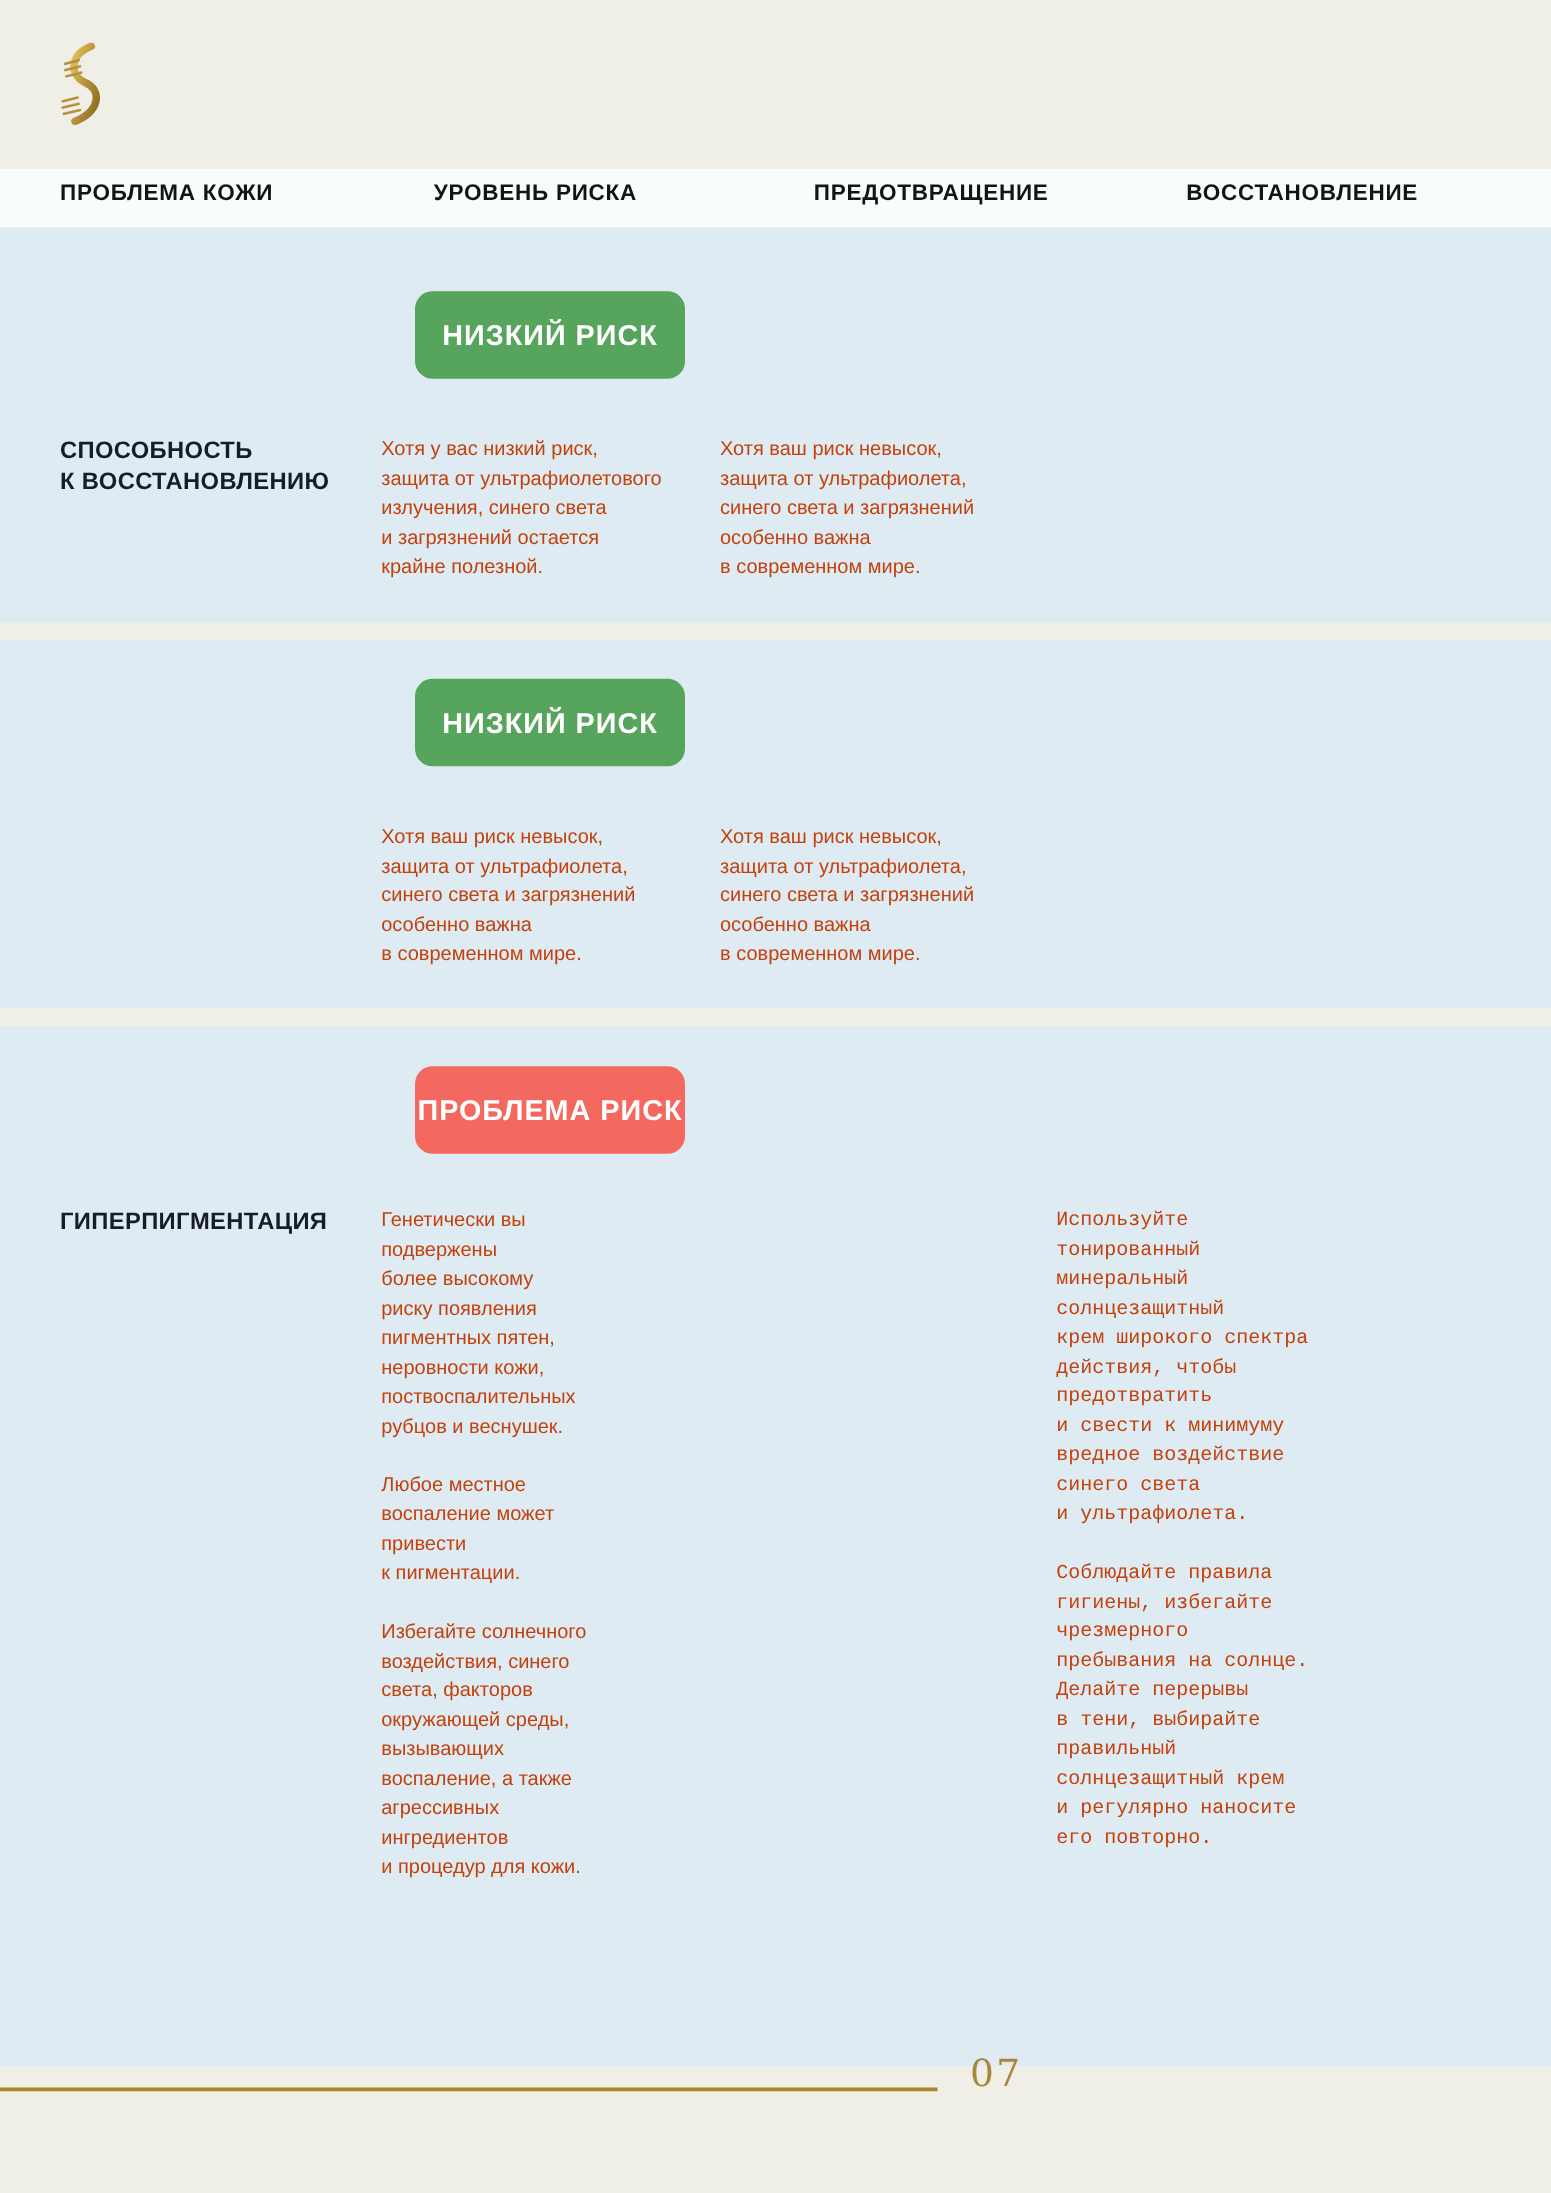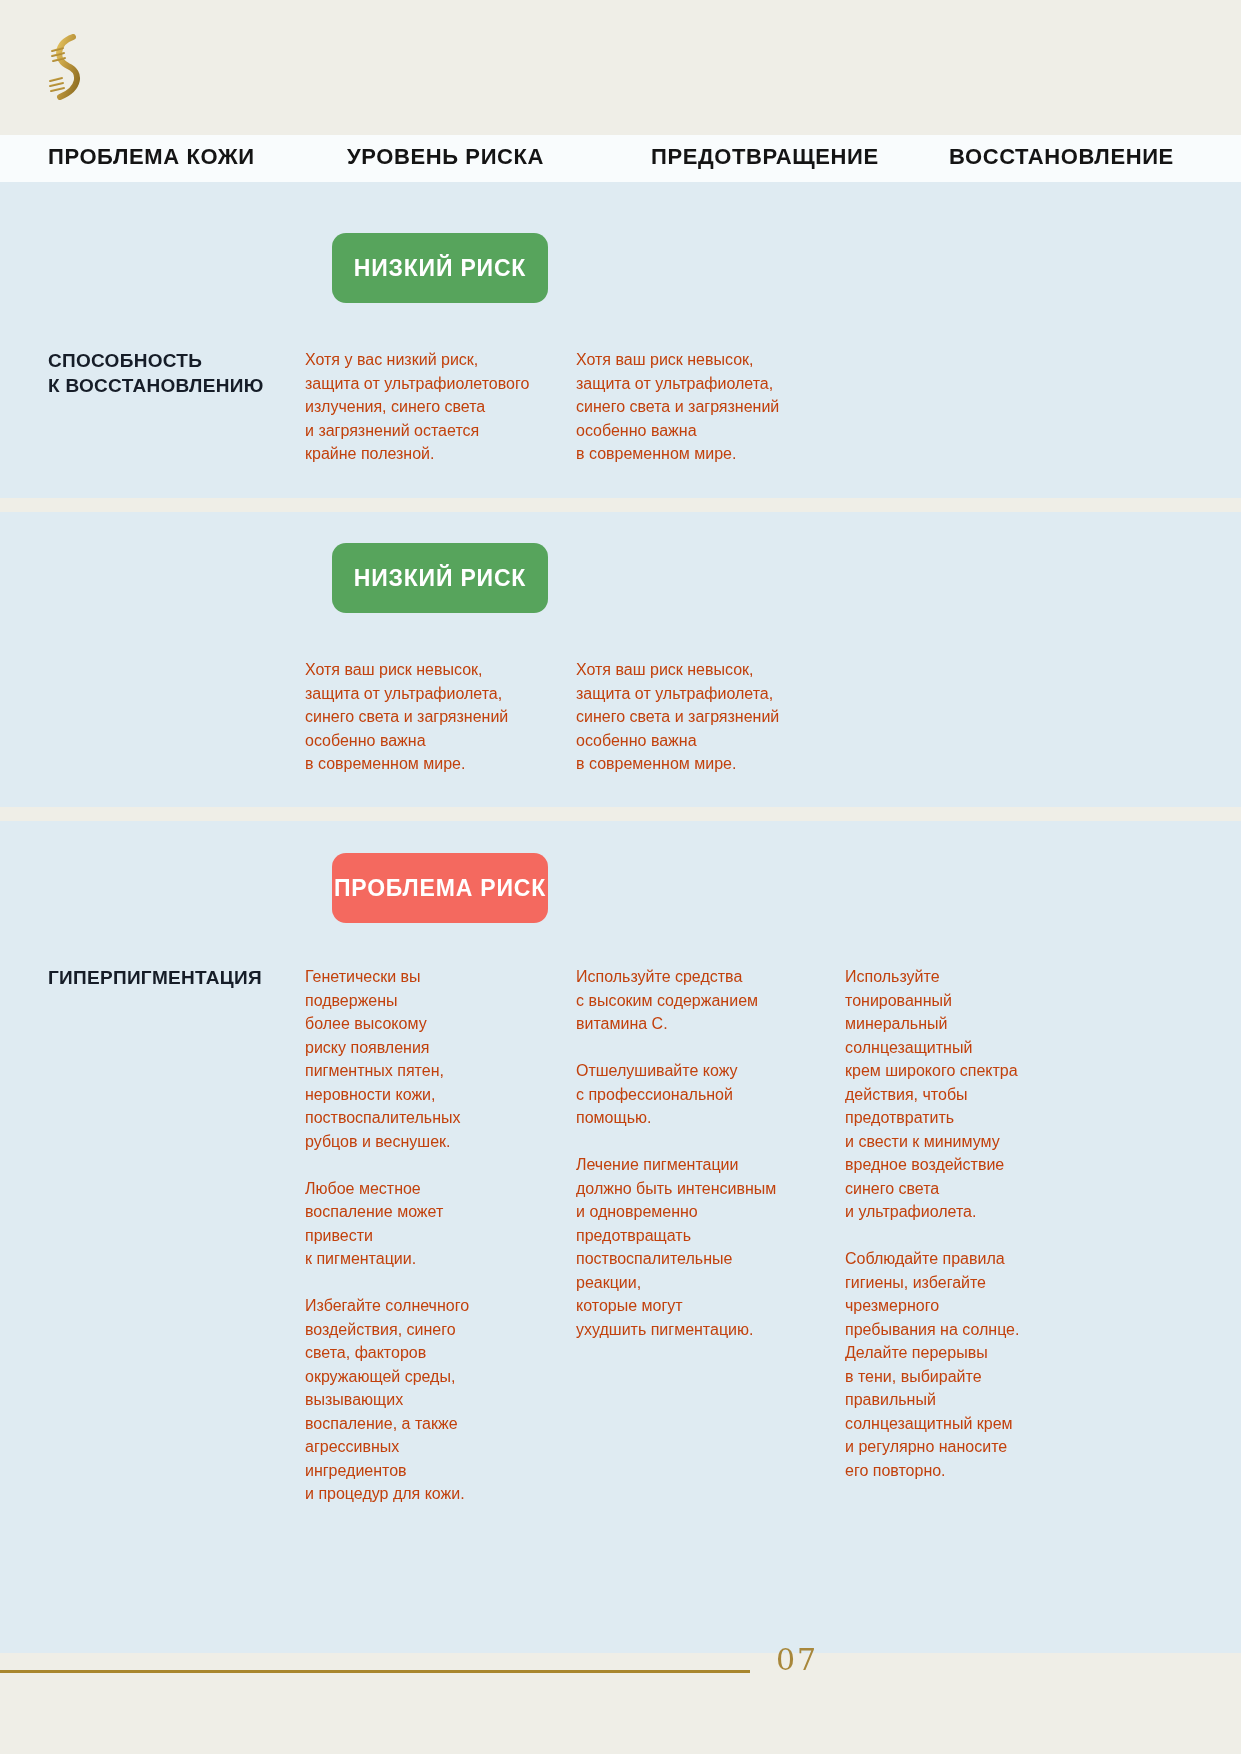--- a/index.html
+++ b/index.html
@@ -9,21 +9,21 @@
     font-family:"Liberation Sans", sans-serif;
     -webkit-font-smoothing:antialiased;
   }
   .logo{position:absolute;left:46px;top:34px;width:42px;height:66px;}
   .header-band{
     position:absolute;left:0;top:135px;width:1241px;height:47px;
     background:#f9fcfd;
   }
   .col-head{
     position:absolute;top:9px;
-    font-size:22px;font-weight:800;color:#141414;
+    font-size:18px;font-weight:800;color:#141414;
     letter-spacing:0.6px;white-space:nowrap;
   }
   .ch-0{left:48px;}
   .ch-1{left:347px;}
   .ch-2{left:651px;}
   .ch-3{left:949px;}
 
   .section{
     position:absolute;left:0;width:1241px;
     background:#dfebf2;
@@ -49,21 +49,21 @@
     font-size:16px;line-height:23.5px;color:#c2410c;
     white-space:pre-line;
   }
   .cell-problem{
     left:48px;width:250px;
     font-size:19px;font-weight:700;line-height:25px;
     color:#161d28;letter-spacing:0.3px;
   }
   .cell-risk{left:305px;width:262px;}
   .cell-prevention{left:576px;width:268px;}
-  .cell-restoration{left:845px;width:262px;}
+  .cell-restoration{left:845px;width:262px;font-family:Liberation Mono, monospace;}
   .sec-1 .cell{top:166px;}
   .sec-2 .cell{top:146px;}
   .sec-3 .cell{top:144px;}
 
   .footer-line{
     position:absolute;left:0;top:1670px;width:750px;height:3px;
     background:#a8862e;
   }
   .page-number{
     position:absolute;left:776px;top:1642px;
@@ -153,36 +153,20 @@
 
 Избегайте солнечного
 воздействия, синего
 света, факторов
 окружающей среды,
 вызывающих
 воспаление, а также
 агрессивных
 ингредиентов
 и процедур для кожи.</div>
-  <div class="cell cell-prevention">Используйте средства
-с высоким содержанием
-витамина C.
-
-Отшелушивайте кожу
-с профессиональной
-помощью.
-
-Лечение пигментации
-должно быть интенсивным
-и одновременно
-предотвращать
-поствоспалительные
-реакции,
-которые могут
-ухудшить пигментацию.</div>
   <div class="cell cell-restoration">Используйте
 тонированный
 минеральный
 солнцезащитный
 крем широкого спектра
 действия, чтобы
 предотвратить
 и свести к минимуму
 вредное воздействие
 синего света

